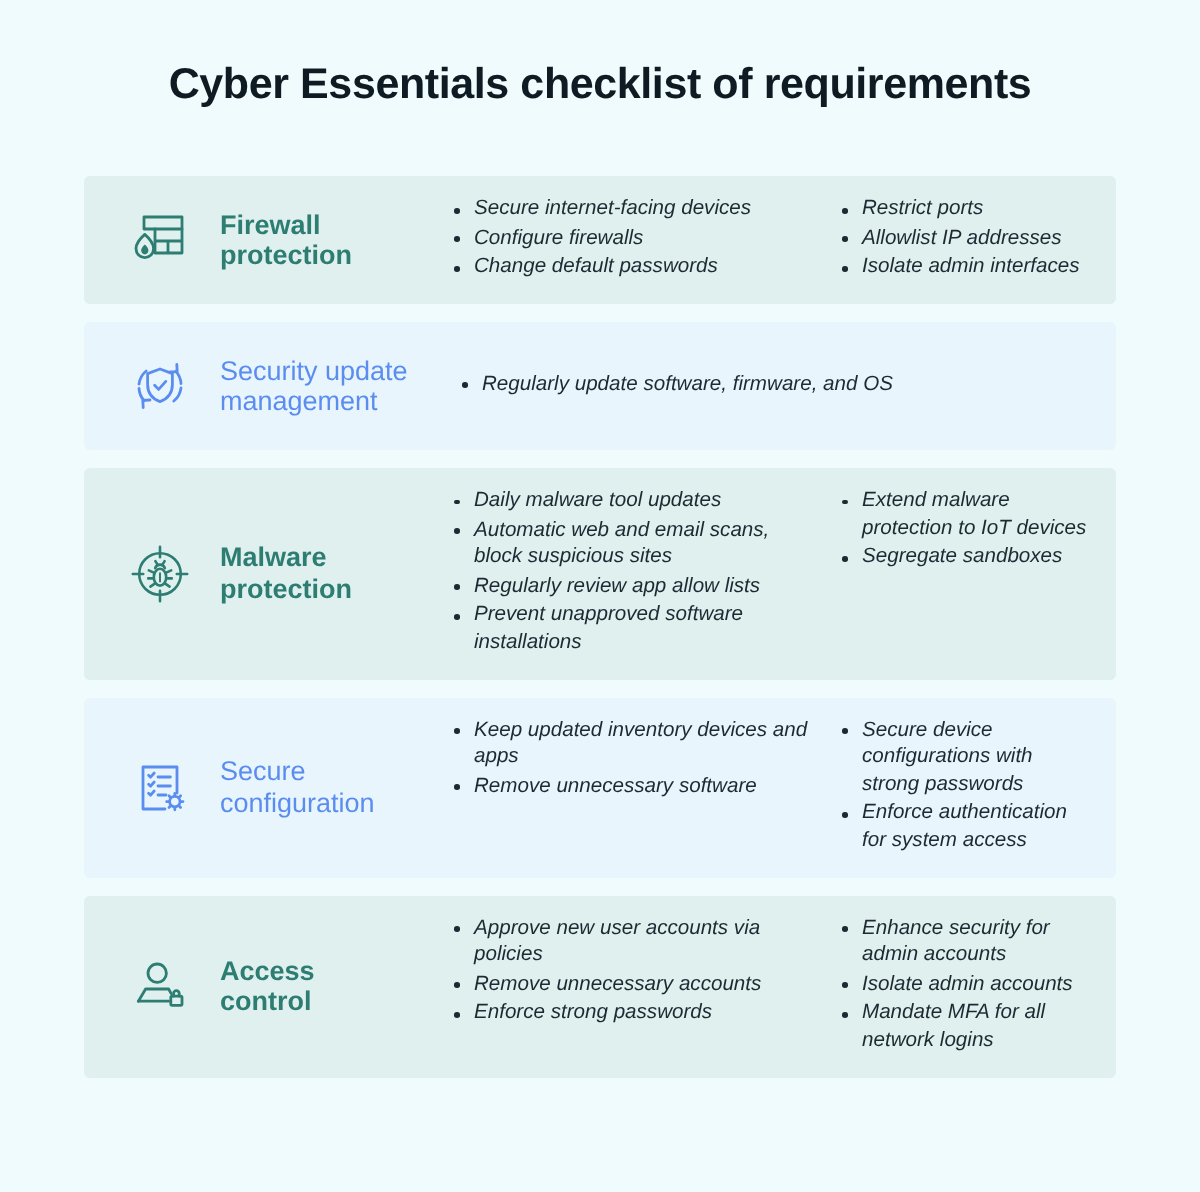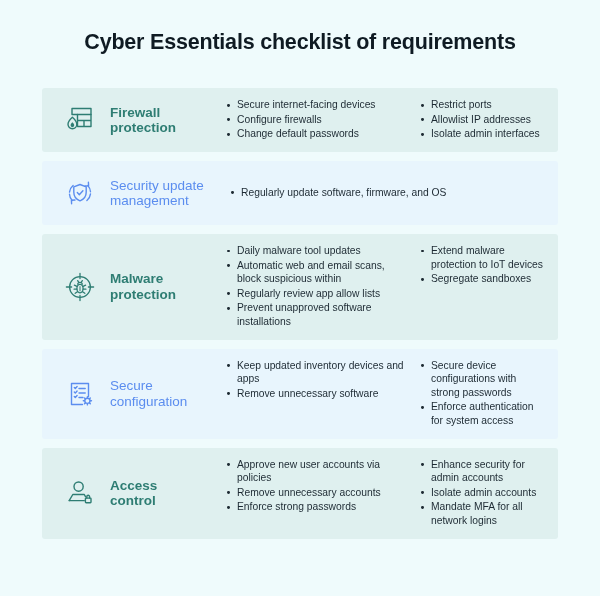--- a/index.html
+++ b/index.html
@@ -87,20 +87,21 @@
     flex: 1 1 0;
     min-width: 0;
   }
   .bcol.c1 { flex: 0 0 180px; width: 180px; }
   .bcol.c2 { flex: 1 1 auto; padding-left: 4px; }
 
   ul.blist {
     list-style: none;
     margin: 0;
     padding: 0;
+    font-style: italic;
   }
   ul.blist li {
     position: relative;
     padding-left: 11px;
     font-size: 10.3px;
     line-height: 13.6px;
     color: #1d2a33;
     margin-bottom: 1px;
   }
   ul.blist li::before {
@@ -200,21 +201,21 @@
         </span>
         <div class="cat-label">
           <div>Malware</div>
           <div>protection</div>
         </div>
       </div>
       <div class="bullets">
         <div class="bcol c1">
           <ul class="blist">
             <li>Daily malware tool updates</li>
-            <li>Automatic web and email scans, block suspicious within</li>
+            <li>Automatic web and email scans, block suspicious sites</li>
             <li>Regularly review app allow lists</li>
             <li>Prevent unapproved software installations</li>
           </ul>
         </div>
         <div class="bcol c2">
           <ul class="blist">
             <li>Extend malware protection to IoT devices</li>
             <li>Segregate sandboxes</li>
           </ul>
         </div>

